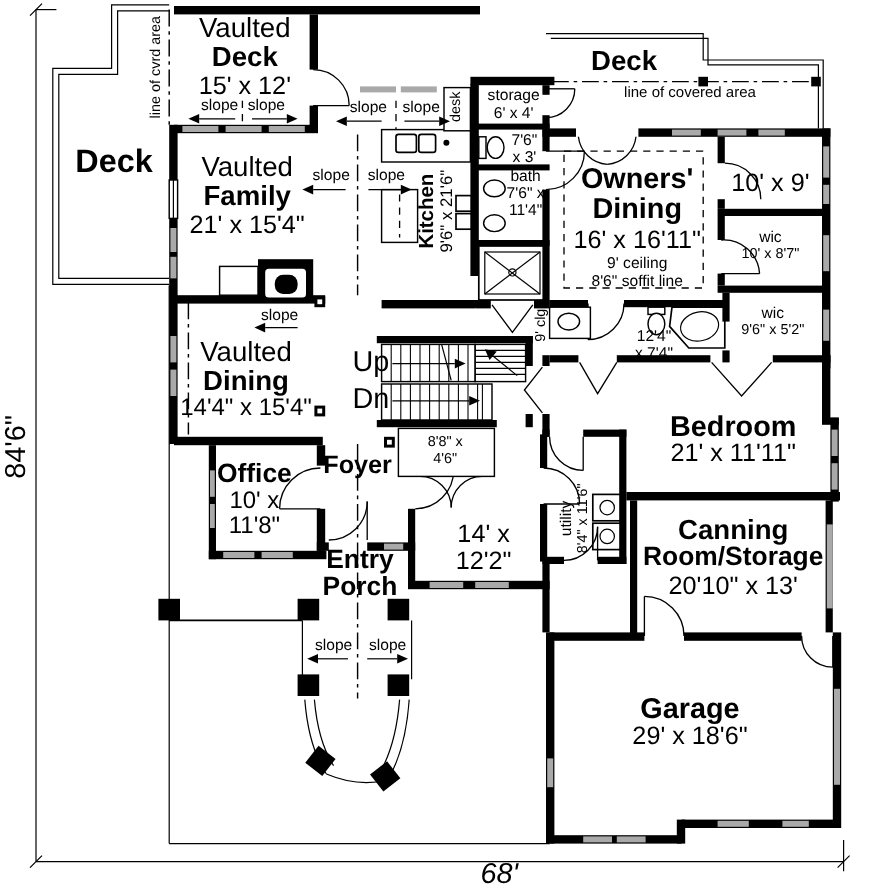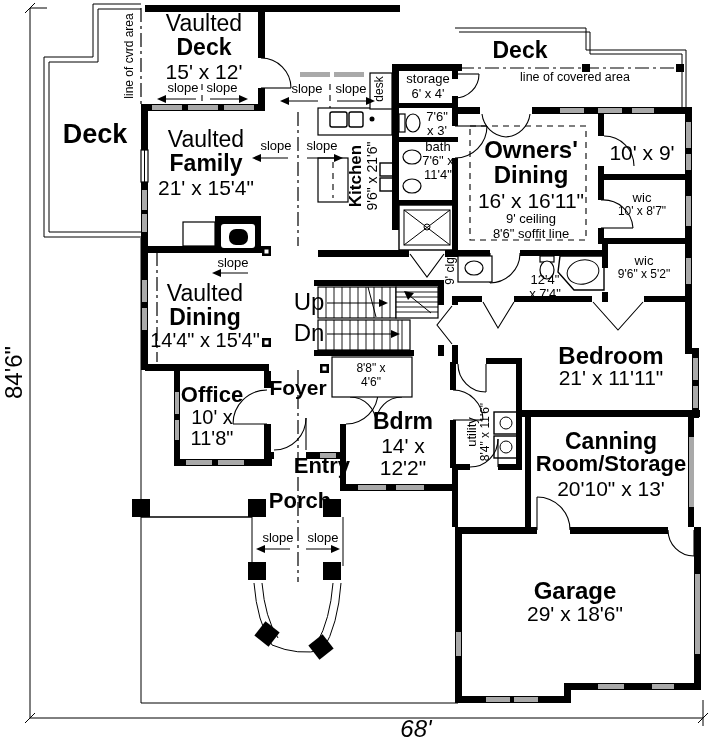--- a/index.html
+++ b/index.html
@@ -426,37 +426,36 @@
 
   <div class="lbl fs12" style="left:341px;top:362px;width:60px;">8'8" x</div>
   <div class="lbl fs12" style="left:341px;top:376px;width:60px;">4'6"</div>
 
   <div class="lbl b fs21" style="left:248px;top:377px;width:100px;">Foyer</div>
 
   <div class="lbl b fs22" style="left:162px;top:384px;width:100px;">Office</div>
   <div class="lbl fs20" style="left:162px;top:407px;width:100px;">10' x</div>
   <div class="lbl fs20" style="left:162px;top:428px;width:100px;">11'8"</div>
 
-  <div class="lbl b fs23" style="left:353px;top:410px;width:100px;">Bdrm</div>
   <div class="lbl fs21" style="left:353px;top:435px;width:100px;">14' x</div>
   <div class="lbl fs21" style="left:353px;top:457px;width:100px;">12'2"</div>
 
   <div class="lbl rot" style="left:428px;top:414px;width:110px;height:36px;">
     <div style="font-size:13px;">utility</div>
     <div style="font-size:12px;">8'4" x 11'6"</div>
   </div>
 
   <div class="lbl b fs24" style="left:546px;top:344px;width:130px;">Bedroom</div>
   <div class="lbl fs21" style="left:546px;top:367px;width:130px;">21' x 11'11"</div>
 
   <div class="lbl b fs23" style="left:541px;top:430px;width:140px;">Canning</div>
   <div class="lbl b fs22" style="left:526px;top:453px;width:170px;">Room/Storage</div>
   <div class="lbl fs21" style="left:541px;top:478px;width:140px;">20'10" x 13'</div>
 
   <div class="lbl b fs24" style="left:515px;top:579px;width:120px;">Garage</div>
   <div class="lbl fs21" style="left:515px;top:603px;width:120px;">29' x 18'6"</div>
 
-  <div class="lbl b fs22" style="left:250px;top:455px;width:100px;text-align:right;">Entry</div>
-  <div class="lbl b fs22" style="left:250px;top:490px;width:100px;">Porch</div>
+  <div class="lbl b fs22" style="left:250px;top:455px;width:100px;">Entry</div>
+  <div class="lbl b fs22" style="left:250px;top:478px;width:100px;">Porch</div>
   <div class="lbl fs13" style="left:253px;top:531px;width:50px;">slope</div>
   <div class="lbl fs13" style="left:298px;top:531px;width:50px;">slope</div>
 
 </div>
 
 </body></html>

